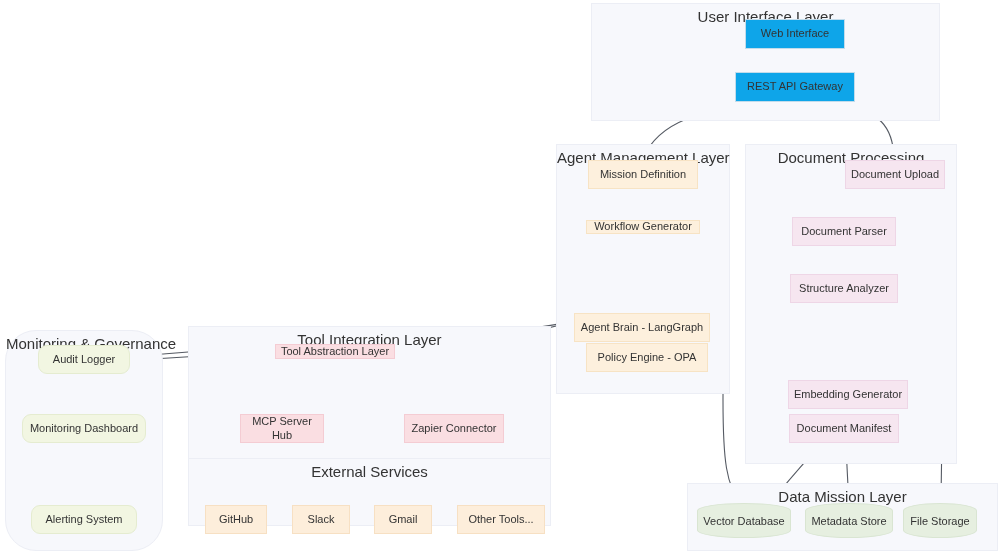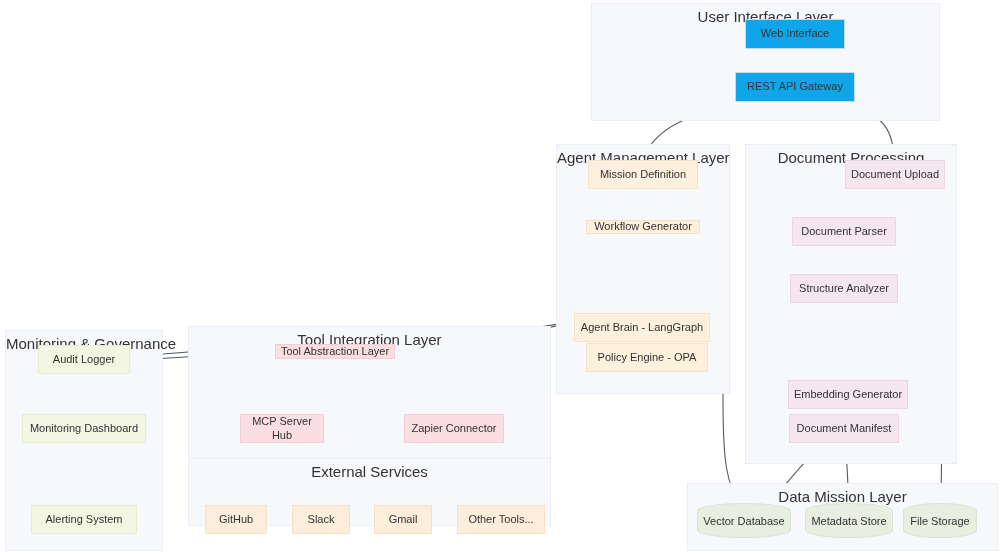--- a/index.html
+++ b/index.html
@@ -12,21 +12,21 @@
   .layer-title{position:absolute;left:0;right:0;top:4px;text-align:center;
                font-size:15px;color:#333;white-space:nowrap;}
 
   .node{position:absolute;box-sizing:border-box;display:flex;align-items:center;
         justify-content:center;text-align:center;font-size:11px;line-height:1.2;
         border:1px solid transparent;}
   .n-blue{background:#0ea5e9;border-color:#c2dceb;color:#333;}
   .n-orange{background:#fdf0dd;border-color:#f7e3c4;color:#333;}
   .n-pink{background:#f6e6f0;border-color:#eed6e6;color:#333;}
   .n-salmon{background:#fadee2;border-color:#f4ccd3;color:#333;}
-  .n-green{background:#f2f6e2;border-color:#e5ecd0;color:#333;}
+  .n-green{background:#f2f6e2;border-color:#e5ecd0;color:#333;border-radius:9px;}
   .n-cream{background:#fdeedb;border-color:#f7e0c3;color:#333;}
 
   .cyl{position:absolute;box-sizing:border-box;display:flex;align-items:center;
        justify-content:center;text-align:right;font-size:11px;
        background:#e6efe0;border:1px solid #d9e5d2;
        border-radius:50% / 22%;color:#333;}
 </style>
 </head>
 <body>
 
@@ -73,21 +73,21 @@
   <div id="layer-group">
       <div class="layer" style="left: 591px; top: 3px; width: 349px; height: 118px;">
         <div class="layer-title">User Interface Layer</div>
       </div>
       <div class="layer" style="left: 556px; top: 144px; width: 174px; height: 250px;">
         <div class="layer-title">Agent Management Layer</div>
       </div>
       <div class="layer" style="left: 745px; top: 144px; width: 212px; height: 320px;">
         <div class="layer-title">Document Processing</div>
       </div>
-      <div class="layer" style="left: 5px; top: 330px; width: 158px; height: 221px;">
+      <div class="layer" style="left: 5px; top: 330px; width: 158px; height: 221px; border-radius: 31px;">
         <div class="layer-title">Monitoring &amp; Governance</div>
       </div>
       <div class="layer" style="left: 188px; top: 326px; width: 363px; height: 137px;">
         <div class="layer-title">Tool Integration Layer</div>
       </div>
       <div class="layer" style="left: 188px; top: 458px; width: 363px; height: 68px;">
         <div class="layer-title">External Services</div>
       </div>
       <div class="layer" style="left: 687px; top: 483px; width: 311px; height: 68px;">
         <div class="layer-title">Data Mission Layer</div>

